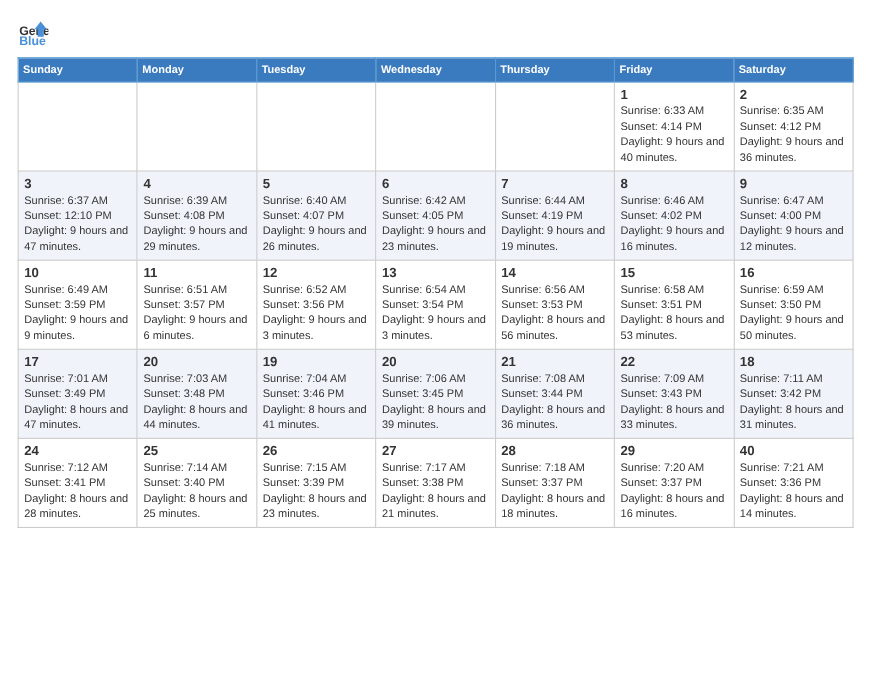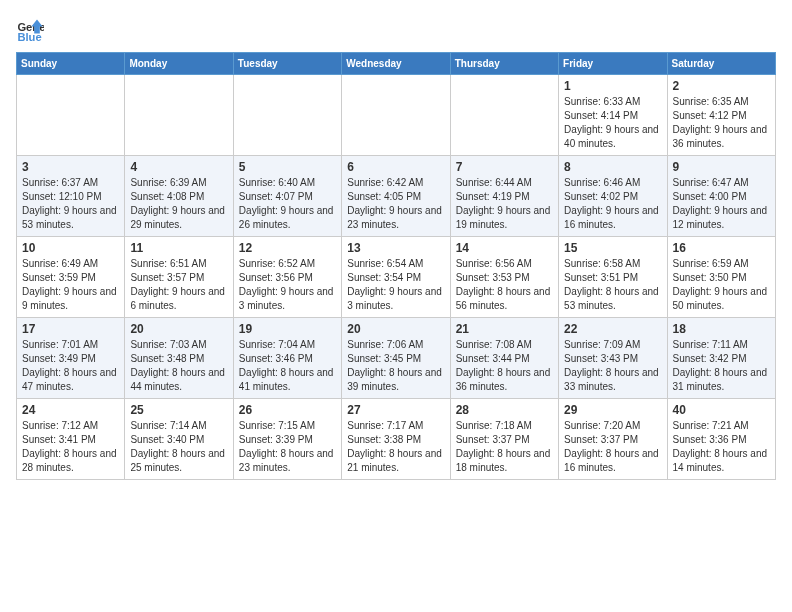--- a/index.html
+++ b/index.html
@@ -132,21 +132,21 @@
           <div class="cell-text">Sunrise: 6:35 AM</div>
           <div class="cell-text">Sunset: 4:12 PM</div>
           <div class="cell-text">Daylight: 9 hours and 36 minutes.</div>
         </td>
       </tr>
       <tr>
         <td>
           <span class="day-num">3</span>
           <div class="cell-text">Sunrise: 6:37 AM</div>
           <div class="cell-text">Sunset: 12:10 PM</div>
-          <div class="cell-text">Daylight: 9 hours and 53 minutes.</div>
+          <div class="cell-text">Daylight: 9 hours and 47 minutes.</div>
         </td>
         <td>
           <span class="day-num">4</span>
           <div class="cell-text">Sunrise: 6:39 AM</div>
           <div class="cell-text">Sunset: 4:08 PM</div>
           <div class="cell-text">Daylight: 9 hours and 29 minutes.</div>
         </td>
         <td>
           <span class="day-num">5</span>
           <div class="cell-text">Sunrise: 6:40 AM</div>

